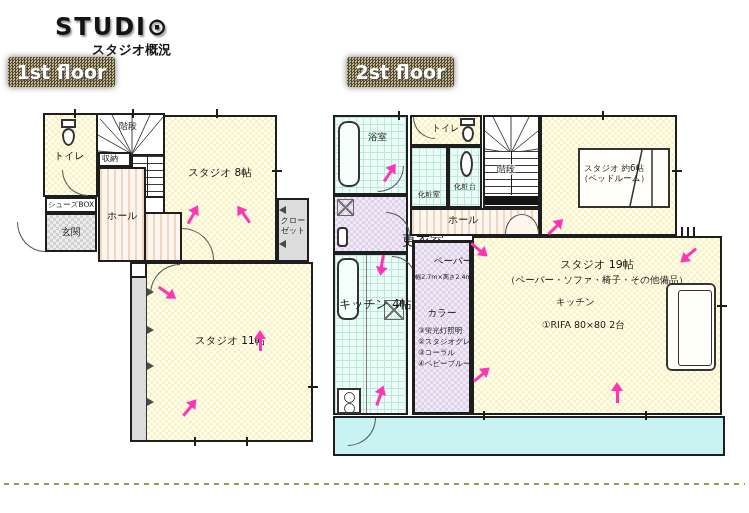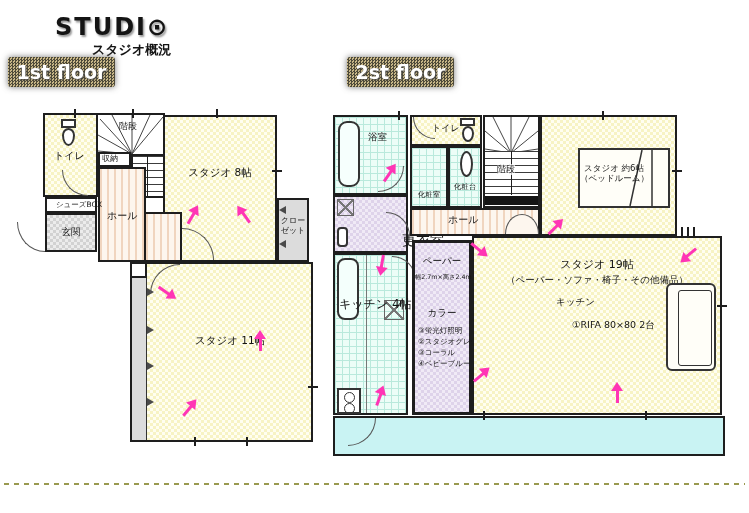--- a/index.html
+++ b/index.html
@@ -104,21 +104,21 @@
 
     <div class="rm yellow" style="left:163px;top:115px;width:114px;height:147px;"></div>
     <div class="lb ctr" style="left:163px;top:166px;width:114px;font-size:10.5px;">スタジオ 8帖</div>
 
     <div class="rm stripesV" style="left:98px;top:167px;width:48px;height:95px;"></div>
     <div class="rm stripesV" style="left:144px;top:212px;width:38px;height:50px;z-index:2;"></div>
     <div class="stripesV abs" style="left:146px;top:216px;width:6px;height:42px;z-index:3;"></div>
     <div class="lb" style="left:107px;top:210px;font-size:10px;z-index:4;">ホール</div>
 
     <div class="rm white" style="left:45px;top:197px;width:52px;height:16px;"></div>
-    <div class="lb ctr" style="left:45px;top:200px;width:52px;font-size:7.5px;padding-left:8px;">シューズBOX</div>
+    <div class="lb ctr" style="left:45px;top:200px;width:52px;font-size:7.5px;">シューズBOX</div>
 
     <div class="rm graychk" style="left:45px;top:213px;width:52px;height:39px;"></div>
     <div class="lb ctr" style="left:45px;top:226px;width:52px;font-size:9.5px;">玄関</div>
 
     <div class="rm grayfill" style="left:277px;top:198px;width:32px;height:64px;"></div>
     <div class="lb ctr" style="left:277px;top:216px;width:32px;font-size:8px;">
       <div>クロー</div>
       <div>ゼット</div>
     </div>
     <div class="chev-l" style="left:279px;top:206px;"></div>
@@ -234,36 +234,36 @@
     <div class="fx" style="left:337px;top:258px;width:22px;height:62px;border-radius:8px;background:#f4fffc;"></div>
     <div class="fx" style="left:337px;top:388px;width:24px;height:26px;">
       <div style="position:absolute;left:5px;top:2px;width:9px;height:9px;border:1.5px solid #333;border-radius:50%;"></div>
       <div style="position:absolute;left:5px;top:13px;width:9px;height:9px;border:1.5px solid #333;border-radius:50%;"></div>
     </div>
     <div class="xbox" style="left:384px;top:300px;width:20px;height:20px;"></div>
     <div class="lb" style="left:339px;top:297px;font-size:12px;">キッチン 4帖</div>
     <div class="arc arc-tr" style="left:392px;top:256px;width:24px;height:24px;"></div>
 
     <div class="rm lav" style="left:412px;top:240px;width:60px;height:175px;border-width:3px;">
-      <div class="lb ctr" style="left:0;top:12px;width:54px;font-size:9.5px;">ペーパー</div>
+      <div class="lb ctr" style="left:0;top:12px;width:76px;font-size:9.5px;">ペーパー</div>
       <div class="lb ctr" style="left:0;top:30px;width:54px;font-size:6.3px;">幅2.7m×高さ2.4m</div>
       <div class="lb ctr" style="left:0;top:64px;width:54px;font-size:9.5px;">カラー</div>
       <div class="lb" style="left:3px;top:82px;font-size:7.5px;line-height:11px;">
         <div>③蛍光灯照明</div>
         <div>②スタジオグレー</div>
         <div>③コーラル</div>
         <div>④ベビーブルー</div>
       </div>
     </div>
 
     <div class="rm yellow" style="left:472px;top:236px;width:250px;height:179px;"></div>
     <div class="lb ctr" style="left:472px;top:258px;width:250px;font-size:11px;">スタジオ 19帖</div>
     <div class="lb ctr" style="left:472px;top:274px;width:250px;font-size:9.5px;">（ペーパー・ソファ・椅子・その他備品）</div>
     <div class="lb" style="left:556px;top:296px;font-size:9.5px;">キッチン</div>
-    <div class="lb" style="left:542px;top:316px;font-size:9.5px;line-height:17px;margin-left:30px;">
+    <div class="lb" style="left:542px;top:316px;font-size:9.5px;line-height:17px;">
       <div>①RIFA 80×80 2台</div>
     </div>
     <div class="fx" style="left:666px;top:283px;width:50px;height:88px;border-radius:6px;background:#fffef8;">
       <div style="position:absolute;left:10px;top:5px;width:32px;height:74px;border:1.5px solid #333;border-radius:3px;"></div>
     </div>
     <div class="tick" style="left:681px;top:227px;width:2px;height:10px;"></div>
     <div class="tick" style="left:687px;top:227px;width:2px;height:10px;"></div>
     <div class="tick" style="left:693px;top:227px;width:2px;height:10px;"></div>
 
     <div class="rm balc" style="left:333px;top:416px;width:392px;height:40px;"></div>

